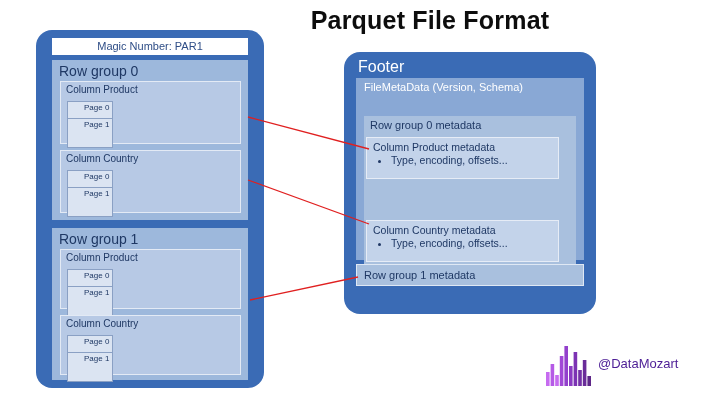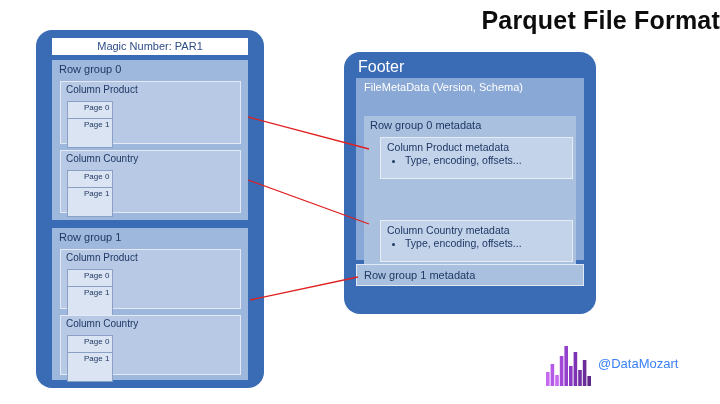--- a/index.html
+++ b/index.html
@@ -1,60 +1,60 @@
 <!DOCTYPE html>
 <html><head>
 <meta charset="utf-8">
 <style>
   * { margin:0; padding:0; box-sizing:border-box; }
   html,body { background:#ffffff; }
   body { font-family:"Liberation Sans", sans-serif; }
   .canvas { position:relative; width:720px; height:404px; background:#ffffff; overflow:hidden; }
 
-  .title { position:absolute; left:140px; top:6px; width:580px; text-align:right;
+  .title { position:absolute; left:140px; top:6px; width:580px; text-align:center;
            font-size:25px; font-weight:bold; color:#0d0d0d; letter-spacing:.2px; }
 
   .bigbox { position:absolute; background:#3a6bb5; border-radius:16px; }
   #left-box  { left:36px;  top:30px; width:228px; height:358px; }
   #right-box { left:344px; top:52px; width:252px; height:262px; }
 
   .magic { position:absolute; left:16px; top:8px; width:196px; height:17px;
            background:#ffffff; color:#2e4d86; font-size:11px; text-align:center; line-height:17px; }
 
   .rowgroup { position:absolute; background:#9db8dc; }
   #rg0 { left:16px; top:30px;  width:196px; height:160px; }
   #rg1 { left:16px; top:198px; width:196px; height:152px; }
-  .rg-label { color:#1f3864; font-size:11px; padding:3px 0 0 7px; }
+  .rg-label { color:#1f3864; font-size:14px; padding:3px 0 0 7px; }
 
   .colbox { position:absolute; background:#b7c9e5; border:1px solid #e3eaf5; }
   #rg0 .col0 { left:8px; top:21px; width:181px; height:63px; }
   #rg0 .col1 { left:8px; top:90px; width:181px; height:63px; }
   #rg1 .col0 { left:8px; top:21px; width:181px; height:60px; }
   #rg1 .col1 { left:8px; top:87px; width:181px; height:60px; }
   .col-label { color:#1f3864; font-size:10px; padding:2px 0 0 5px; }
   .page { position:absolute; left:6px; width:46px; height:30px; background:#dbe4f2;
           border:1px solid #8aa0c4; color:#1f3864; font-size:8px; line-height:11px; padding-left:16px; }
   .page.p0 { top:19px; } .page.p1 { top:36px; }
 
   .footer-label { position:absolute; left:14px; top:6px; color:#ffffff; font-size:16px; }
   .fm { position:absolute; left:12px; top:26px; width:228px; height:182px; background:#89a8d5; }
   .fm-header { color:#ffffff; font-size:11px; padding:3px 0 0 8px; }
   .rg0meta { position:absolute; left:8px; top:22px; width:212px; height:152px; background:#a9c0de;margin-top:16px; }
   .rg0meta-label { color:#1f3864; font-size:11px; padding:3px 0 0 6px; }
-  .metabox { position:absolute; left:16px; width:193px; height:42px; background:#c3d3ea; border:1px solid #e6ecf6; }
+  .metabox { position:absolute; left:2px; width:193px; height:42px; background:#c3d3ea; border:1px solid #e6ecf6; }
   .metabox.m0 { top:21px; } .metabox.m1 { top:104px; }
   .metabox .mlabel { color:#1f3864; font-size:10.5px; padding:3px 0 0 6px; }
   .metabox ul { list-style:disc; margin:1px 0 0 24px; color:#1f3864; font-size:10.5px; }
   .rg1meta { position:absolute; left:12px; top:212px; width:228px; height:22px; background:#a9c0de;
              border:1px solid #dfe8f4; color:#1f3864; font-size:11px; line-height:20px; padding-left:7px; }
 
   .connectors { position:absolute; left:0; top:0; width:720px; height:404px; pointer-events:none; }
 
   .brand { position:absolute; left:546px; top:342px; display:flex; align-items:flex-end; }
-  .brand-text { color:#3b82f6; font-size:13px; margin:0 0 15px 4px; }
+  .brand-text { color:#4c1d95; font-size:13px; margin:0 0 15px 4px; }
 </style>
 </head>
 <body>
 
 <div class="canvas">
 
   <div class="title">Parquet File Format</div>
 
   <div class="bigbox" id="left-box">
     <div class="magic">Magic Number: PAR1</div>

